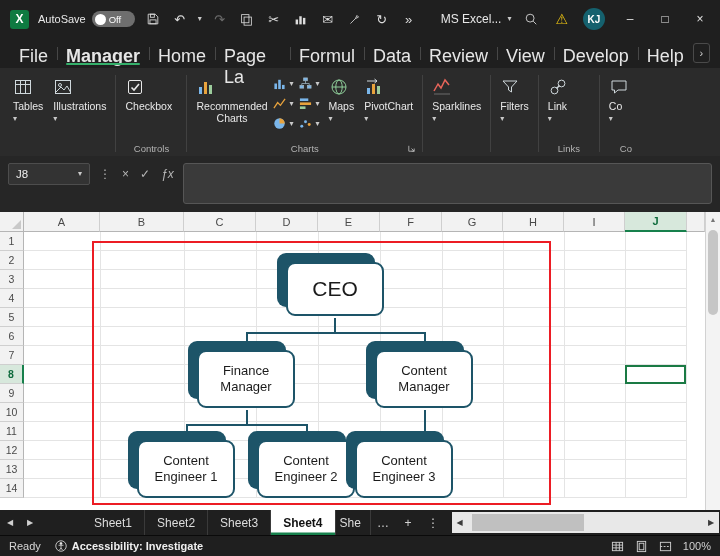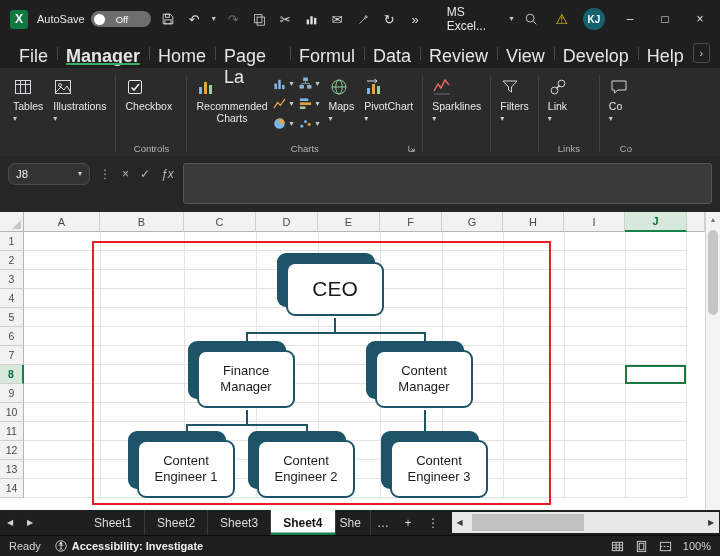--- a/index.html
+++ b/index.html
@@ -4,21 +4,21 @@
 <style>
   html,body{margin:0;padding:0}
   body{width:720px;height:556px;overflow:hidden;position:relative;background:#fff;
        font-family:"Liberation Sans",sans-serif;-webkit-user-select:none;user-select:none}
   svg{display:block}
 
   
   .titlebar{height:38px;background:#1f1f1f;display:flex;align-items:center;color:#e8e8e8;gap:9px;padding:0 10px;box-sizing:border-box}
   .logo{width:19px;height:19px;background:#0e7a41;color:#fff;font-weight:700;display:flex;align-items:center;justify-content:center;border-radius:3px;font-size:12px}
   .autosave{display:flex;align-items:center;gap:6px;font-size:11px}
-  .toggle{width:60px;height:16px;background:#6e6e6e;border-radius:9px;display:flex;align-items:center;gap:11px;padding:0 3px;box-sizing:border-box}
+  .toggle{width:43px;height:16px;background:#6e6e6e;border-radius:9px;display:flex;align-items:center;gap:3px;padding:0 3px;box-sizing:border-box}
   .knob{width:11px;height:11px;background:#fff;border-radius:50%}
   .toggle-label{font-size:9.5px;color:#fff}
   .qat{font-size:13px;color:#dcdcdc;width:18px;text-align:center;line-height:1}
   .qat svg{margin:0 auto}
   .chev{font-size:8px;color:#c9c9c9;line-height:1}
   .dim{opacity:.4}
   .title-label{font-size:12px;margin-left:14px;display:flex;gap:6px;align-items:center}
   .tb-right{margin-left:auto;display:flex;align-items:center;gap:15px}
   .warn{color:#f2c811;font-size:14px}
   .avatar{width:22px;height:22px;border-radius:50%;background:#15616e;color:#fff;font-size:10px;font-weight:700;display:flex;align-items:center;justify-content:center}
@@ -40,21 +40,21 @@
   .bigbtn{display:flex;flex-direction:column;align-items:flex-start;gap:3px;padding:4px 5px 0 5px;font-size:10.5px;text-align:center;color:#e8e8e8}
   .bigbtn .lbl{line-height:1.15}
   .icon{color:#cfd8dc}
   .minicols{display:flex;gap:6px;padding:4px 4px 0 6px}
   .minicol{display:flex;flex-direction:column;gap:7px}
   .mini{display:flex;align-items:center;gap:3px}
   .launcher{position:absolute;right:2px;bottom:1px;color:#b3b3b3}
 
   
   .formula{height:56px;background:#262626;display:flex;align-items:flex-start;gap:9px;padding:7px 8px;box-sizing:border-box}
-  .namebox{width:82px;height:22px;background:#333;border:1px solid #4d4d4d;border-radius:7px;color:#eee;font-size:11.5px;display:flex;align-items:center;padding:0 7px;box-sizing:border-box}
+  .namebox{width:82px;height:22px;background:#333;border:1px solid #4d4d4d;border-radius:2px;color:#eee;font-size:11.5px;display:flex;align-items:center;padding:0 7px;box-sizing:border-box}
   .namebox .nb-text{flex:1}
   .fb-icons{display:flex;gap:11px;align-items:center;height:22px;color:#b5b5b5;font-size:12px}
   .fb-fx{font-style:italic}
   .fb-input{flex:1;height:41px;background:#3a3a3a;border:1px solid #565656;border-radius:3px;color:#fff;font-size:12px;padding:2px 6px;box-sizing:border-box;font-family:"Liberation Sans",sans-serif}
 
   
   .sheet{position:relative;height:298px;background:#fff;overflow:hidden}
   .corner{position:absolute;left:0;top:0;width:24px;height:20px;background:#f2f2f2;border-right:1px solid #b5b5b5;border-bottom:1px solid #b5b5b5;box-sizing:border-box}
   .corner::after{content:"";position:absolute;right:2px;bottom:2px;border-left:9px solid transparent;border-bottom:9px solid #c9c9c9}
   .colhdrs{position:absolute;left:24px;top:0;height:20px;display:flex}
@@ -441,21 +441,21 @@
   <div class="conn" style="left:186px;top:212px;width:122px;height:2px"></div>
   <div class="conn" style="left:186px;top:212px;width:2px;height:16px"></div>
   <div class="conn" style="left:306px;top:212px;width:2px;height:16px"></div>
   <div class="conn" style="left:424px;top:198px;width:2px;height:30px"></div>
 
   <div class="node" style="left:286px;top:50px;height:46px;font-size:21px">CEO</div>
   <div class="node" style="left:197px;top:138px;height:50px">Finance Manager</div>
   <div class="node" style="left:375px;top:138px;height:50px">Content Manager</div>
   <div class="node" style="left:137px;top:228px;height:50px">Content Engineer 1</div>
   <div class="node" style="left:257px;top:228px;height:50px">Content Engineer 2</div>
-  <div class="node" style="left:390px;top:228px;height:50px">Content Engineer 3</div>
+  <div class="node" style="left:355px;top:228px;height:50px">Content Engineer 3</div>
 
   <div class="vscroll">
     <div class="varrow">▲</div>
     <div class="vthumb"></div>
   </div>
 </div>
 
 <div class="tabbar">
   <span class="tnav">◀</span>
   <span class="tnav">▶</span>

